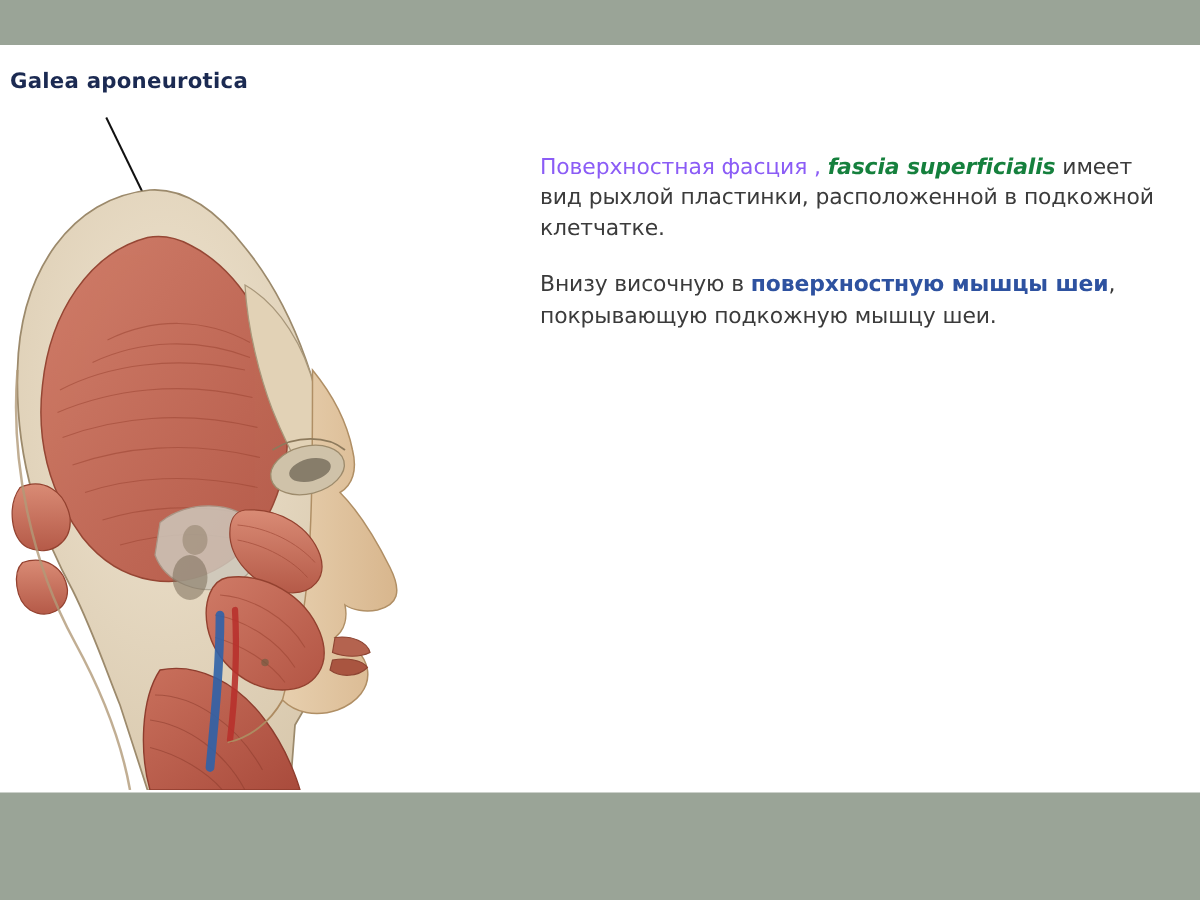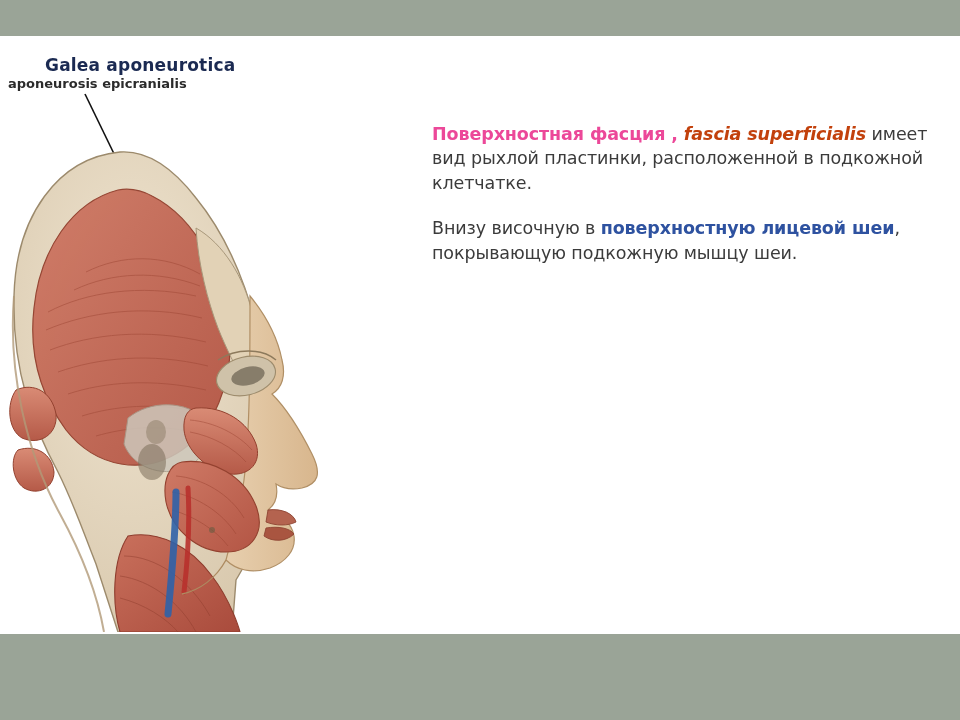--- a/index.html
+++ b/index.html
@@ -49,21 +49,20 @@
     top: 20px;
     line-height: 1.12;
   }
   .anat-label .latin-main {
     font-family: "DejaVu Sans", sans-serif;
     font-size: 17px;
     font-weight: bold;
     color: #1b2a52;
     letter-spacing: .2px;
     display: block;
-    margin-left: 37px;
   }
   .anat-label .latin-sub {
     font-family: "DejaVu Sans", sans-serif;
     font-size: 13px;
     font-weight: bold;
     color: #2b2b2b;
     display: block;
     margin-top: 2px;
   }
   .leader-svg {
@@ -96,42 +95,41 @@
     line-height: 1.42;
     margin-bottom: 20px;
     letter-spacing: -0.1px;
   }
   .para:last-child { margin-bottom: 0; }
   .accent {
     color: #2e52a0;
     font-weight: bold;
   }
   .accent-italic {
-    color: #c2410c;
+    color: #15803d;
     font-weight: bold;
     font-style: italic;
   }
   .lead-bold {
-    color: #ec4899;
-    font-weight: bold;
+    color: #8b5cf6;
+    font-weight: normal;
   }
 </style>
 </head>
 <body>
 
 <div class="slide">
 
   <div class="band band-top"></div>
   <div class="band band-bottom"></div>
 
   <div class="illustration">
 
     <div class="anat-label">
       <span class="latin-main">Galea aponeurotica</span>
-      <span class="latin-sub">aponeurosis epicranialis</span>
     </div>
 
     <svg class="leader-svg" viewBox="0 0 420 598">
       <path d="M 85 58 L 118 126" stroke="#111" stroke-width="1.6" fill="none"></path>
       <circle cx="119" cy="128" r="3.6" fill="#111"></circle>
     </svg>
 
     <svg class="head-art" viewBox="0 0 330 500">
       <defs>
         <radialGradient id="skullG" cx="45%" cy="35%" r="70%">
@@ -246,17 +244,17 @@
 
   <div class="text-col">
 
     <p class="para">
       <span class="lead-bold">Поверхностная фасция </span><span class="lead-bold">, </span><span class="accent-italic">fascia superficialis</span><span> имеет вид рыхлой пластинки, расположенной в подкожной клетчатке.</span>
     </p>
 
 
 
     <p class="para">
-      <span>Внизу височную в </span><span class="accent">поверхностную лицевой шеи</span><span>, покрывающую подкожную мышцу шеи.</span>
+      <span>Внизу височную в </span><span class="accent">поверхностную мышцы шеи</span><span>, покрывающую подкожную мышцу шеи.</span>
     </p>
 
   </div>
 </div>
 
 </body></html>

